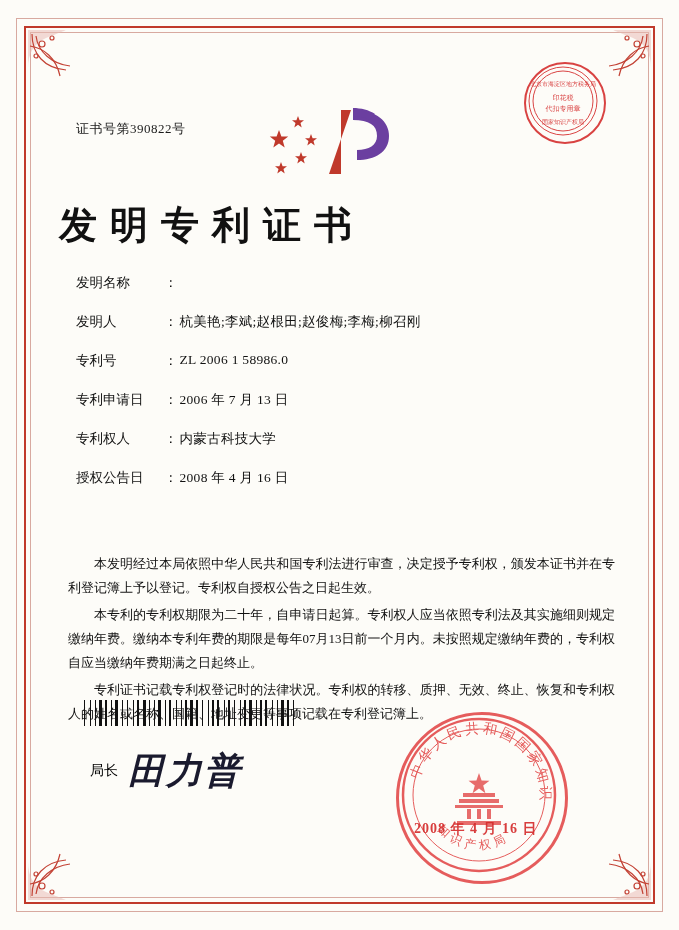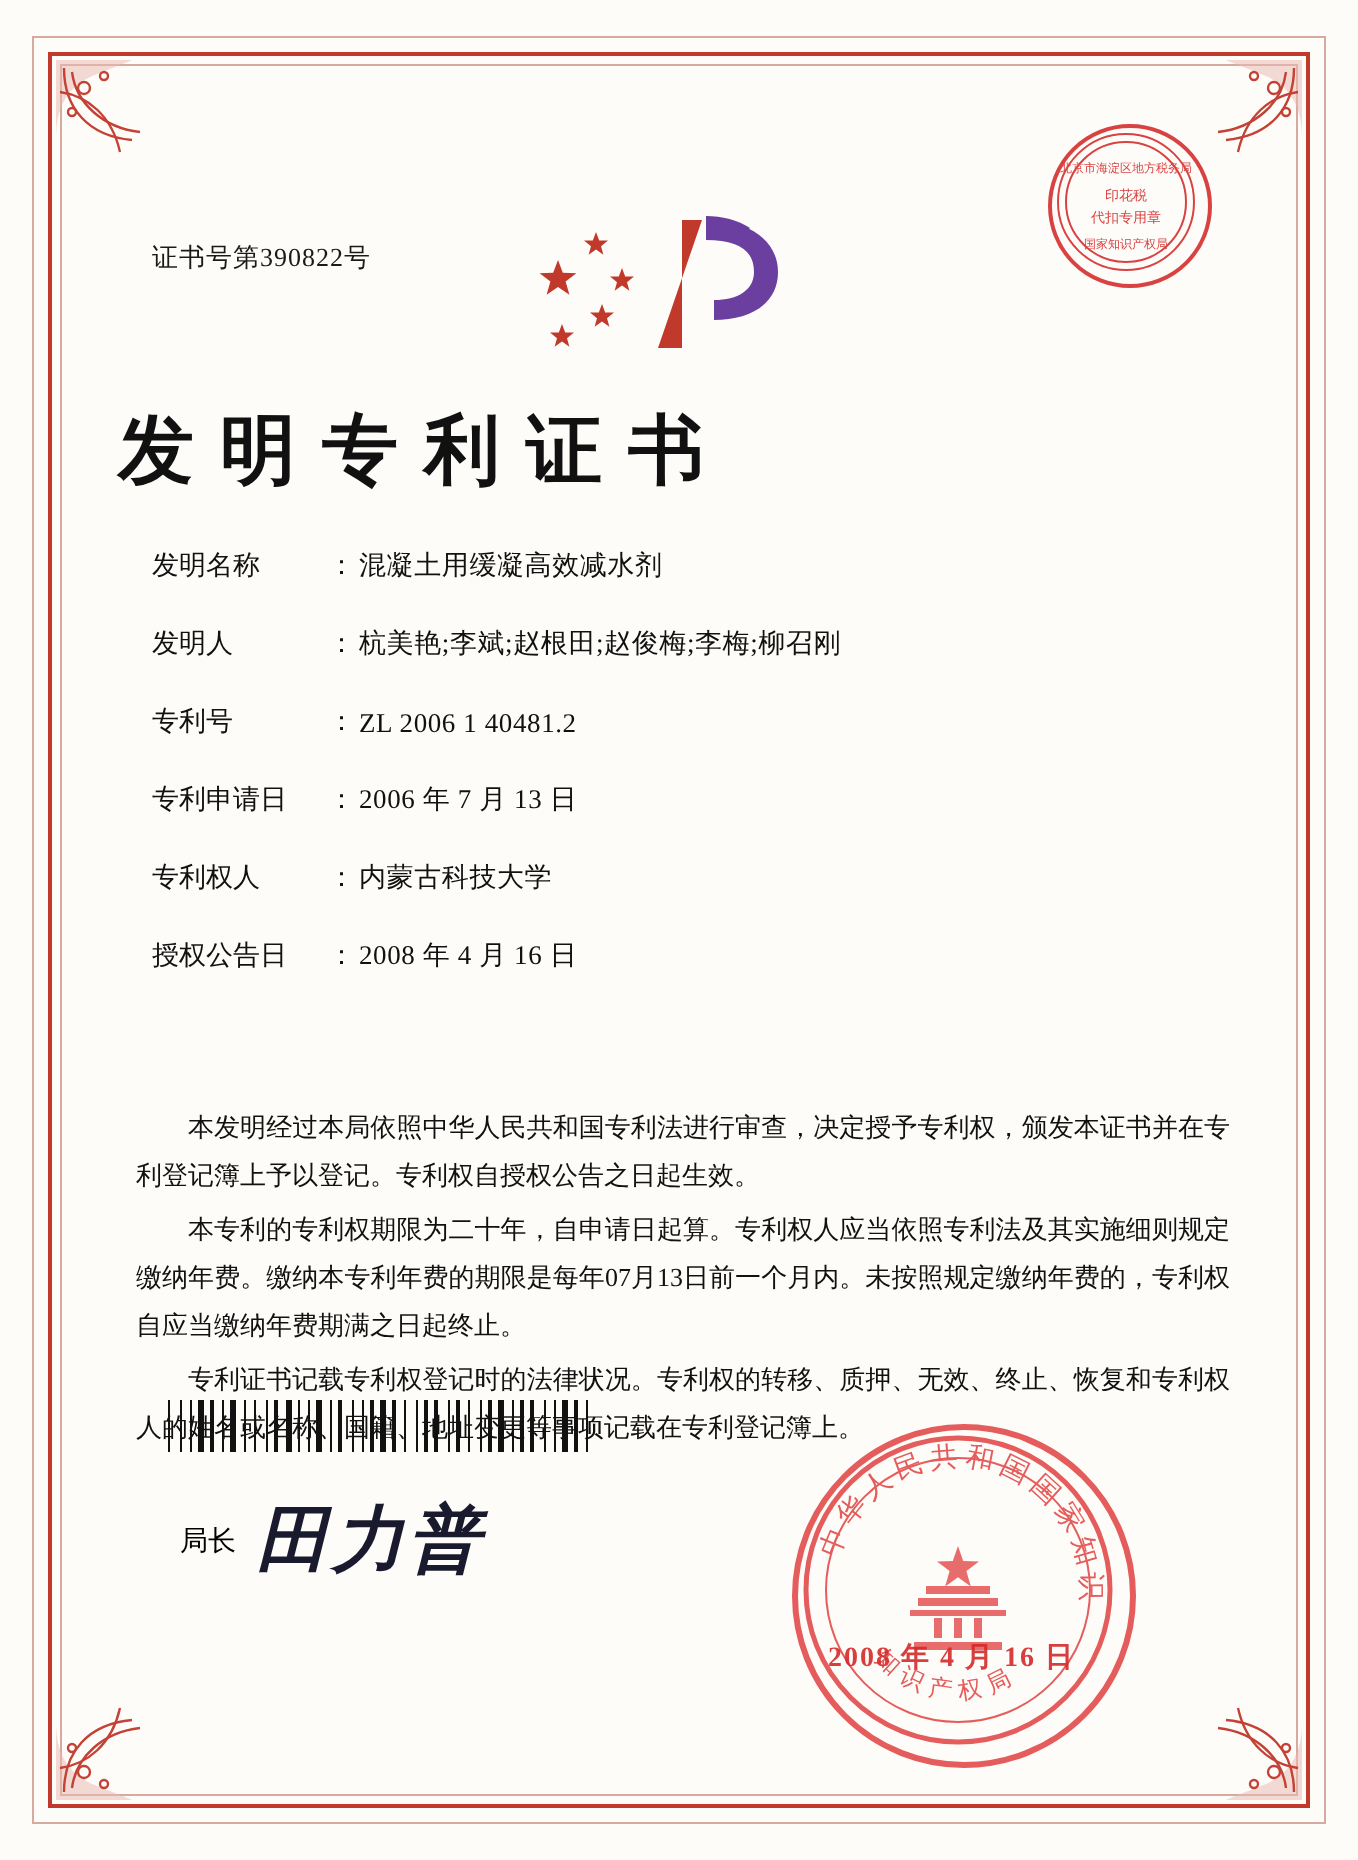--- a/index.html
+++ b/index.html
@@ -101,21 +101,21 @@
   }
 
   .fields {
     position: absolute;
     left: 30px;
     right: 10px;
     top: 222px;
   }
   .field-row {
     display: flex;
-    align-items: flex-end;
+    align-items: flex-start;
     margin-bottom: 21px;
     font-size: 13.5px;
     color: #111;
   }
   .field-label {
     width: 88px;
     flex: 0 0 88px;
     letter-spacing: 0px;
     white-space: nowrap;
   }
@@ -310,31 +310,30 @@
         <path d="M88 8 C96 8 104 10 110 14 L104 20 C99 17 94 16 88 16 Z" fill="#6b3fa0"></path>
       </svg>
     </div>
 
     <div class="title">发明专利证书</div>
 
     <div class="fields">
       <div class="field-row">
         <span class="field-label spread">发明名称</span>
         <span class="field-colon">：</span>
-        <span class="field-value">混凝土用缓凝高效减水剂</span>
       </div>
       <div class="field-row">
         <span class="field-label spread">发明人</span>
         <span class="field-colon">：</span>
         <span class="field-value">杭美艳;李斌;赵根田;赵俊梅;李梅;柳召刚</span>
       </div>
       <div class="field-row">
         <span class="field-label spread">专利号</span>
         <span class="field-colon">：</span>
-        <span class="field-value latin">ZL 2006 1 40481.2</span>
+        <span class="field-value latin">ZL 2006 1 58986.0</span>
       </div>
       <div class="field-row">
         <span class="field-label">专利申请日</span>
         <span class="field-colon">：</span>
         <span class="field-value">2006 年 7 月 13 日</span>
       </div>
       <div class="field-row">
         <span class="field-label spread">专利权人</span>
         <span class="field-colon">：</span>
         <span class="field-value">内蒙古科技大学</span>

